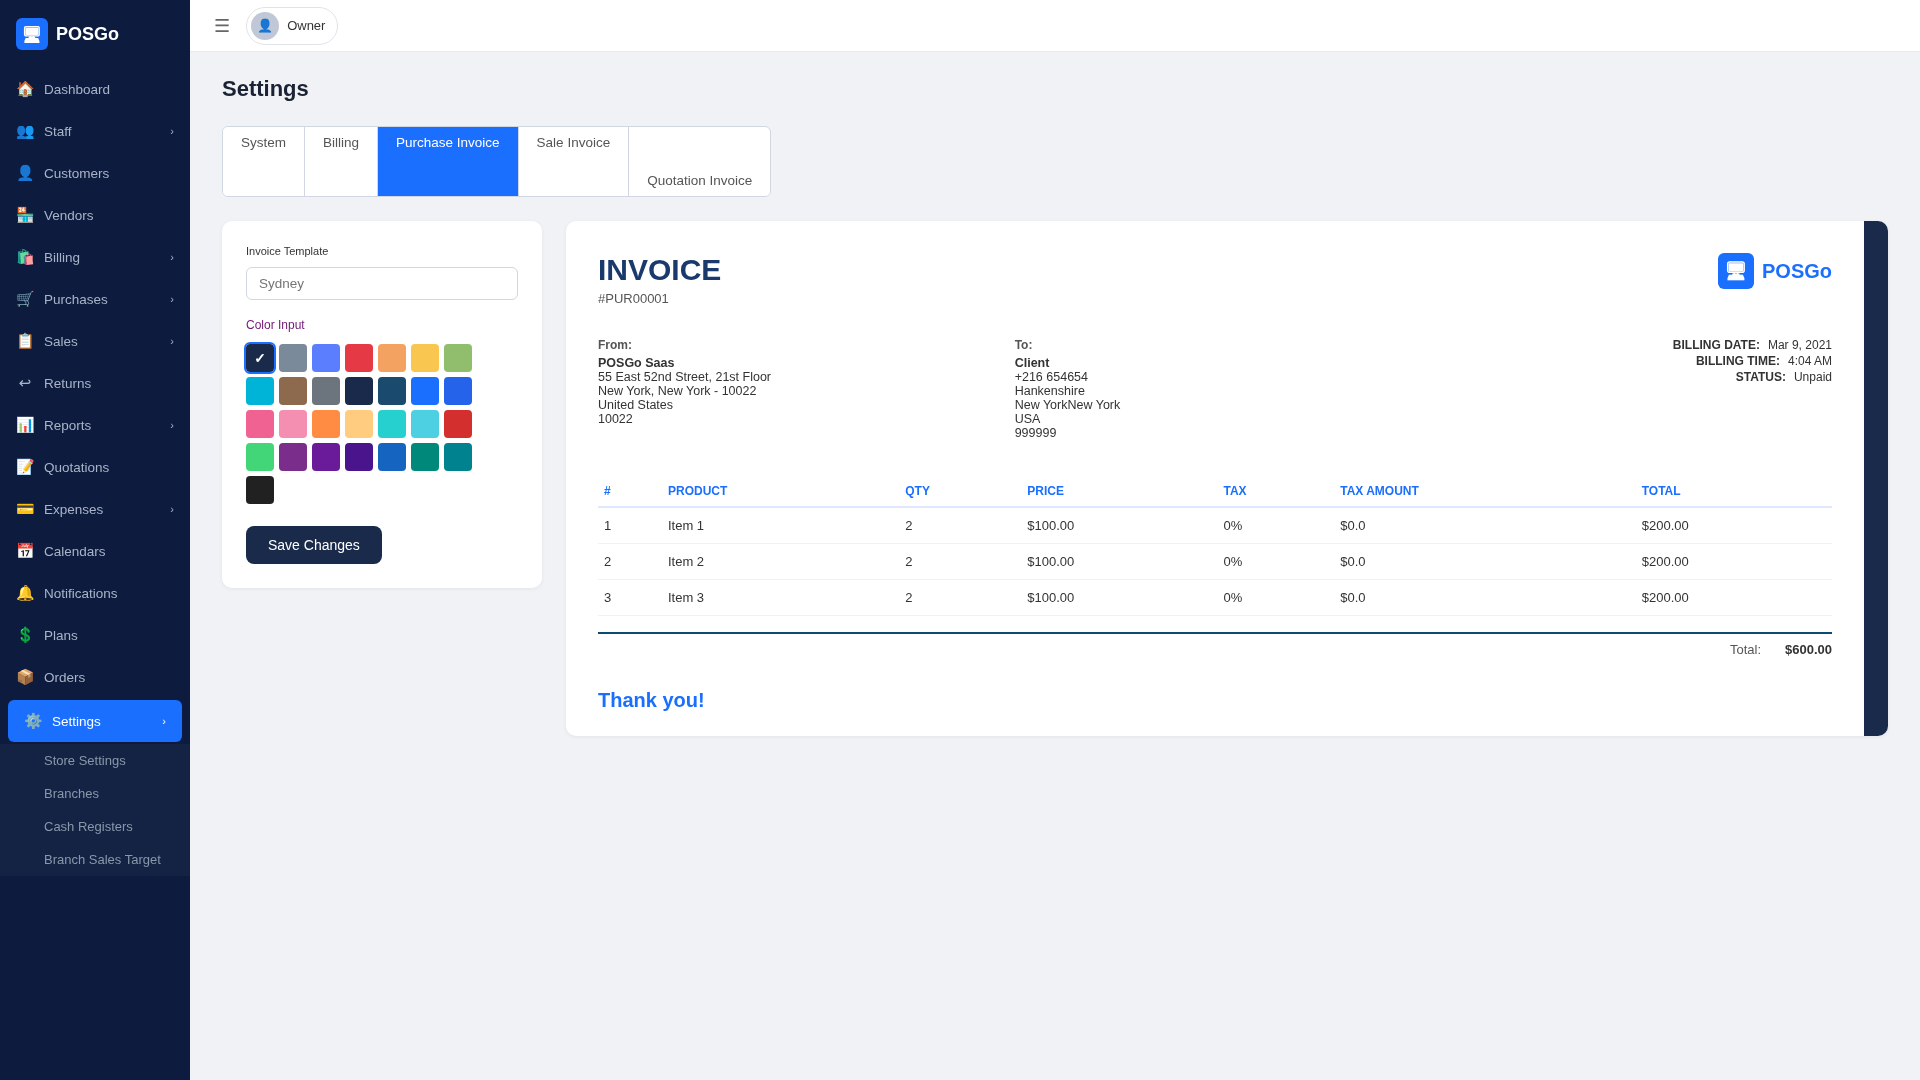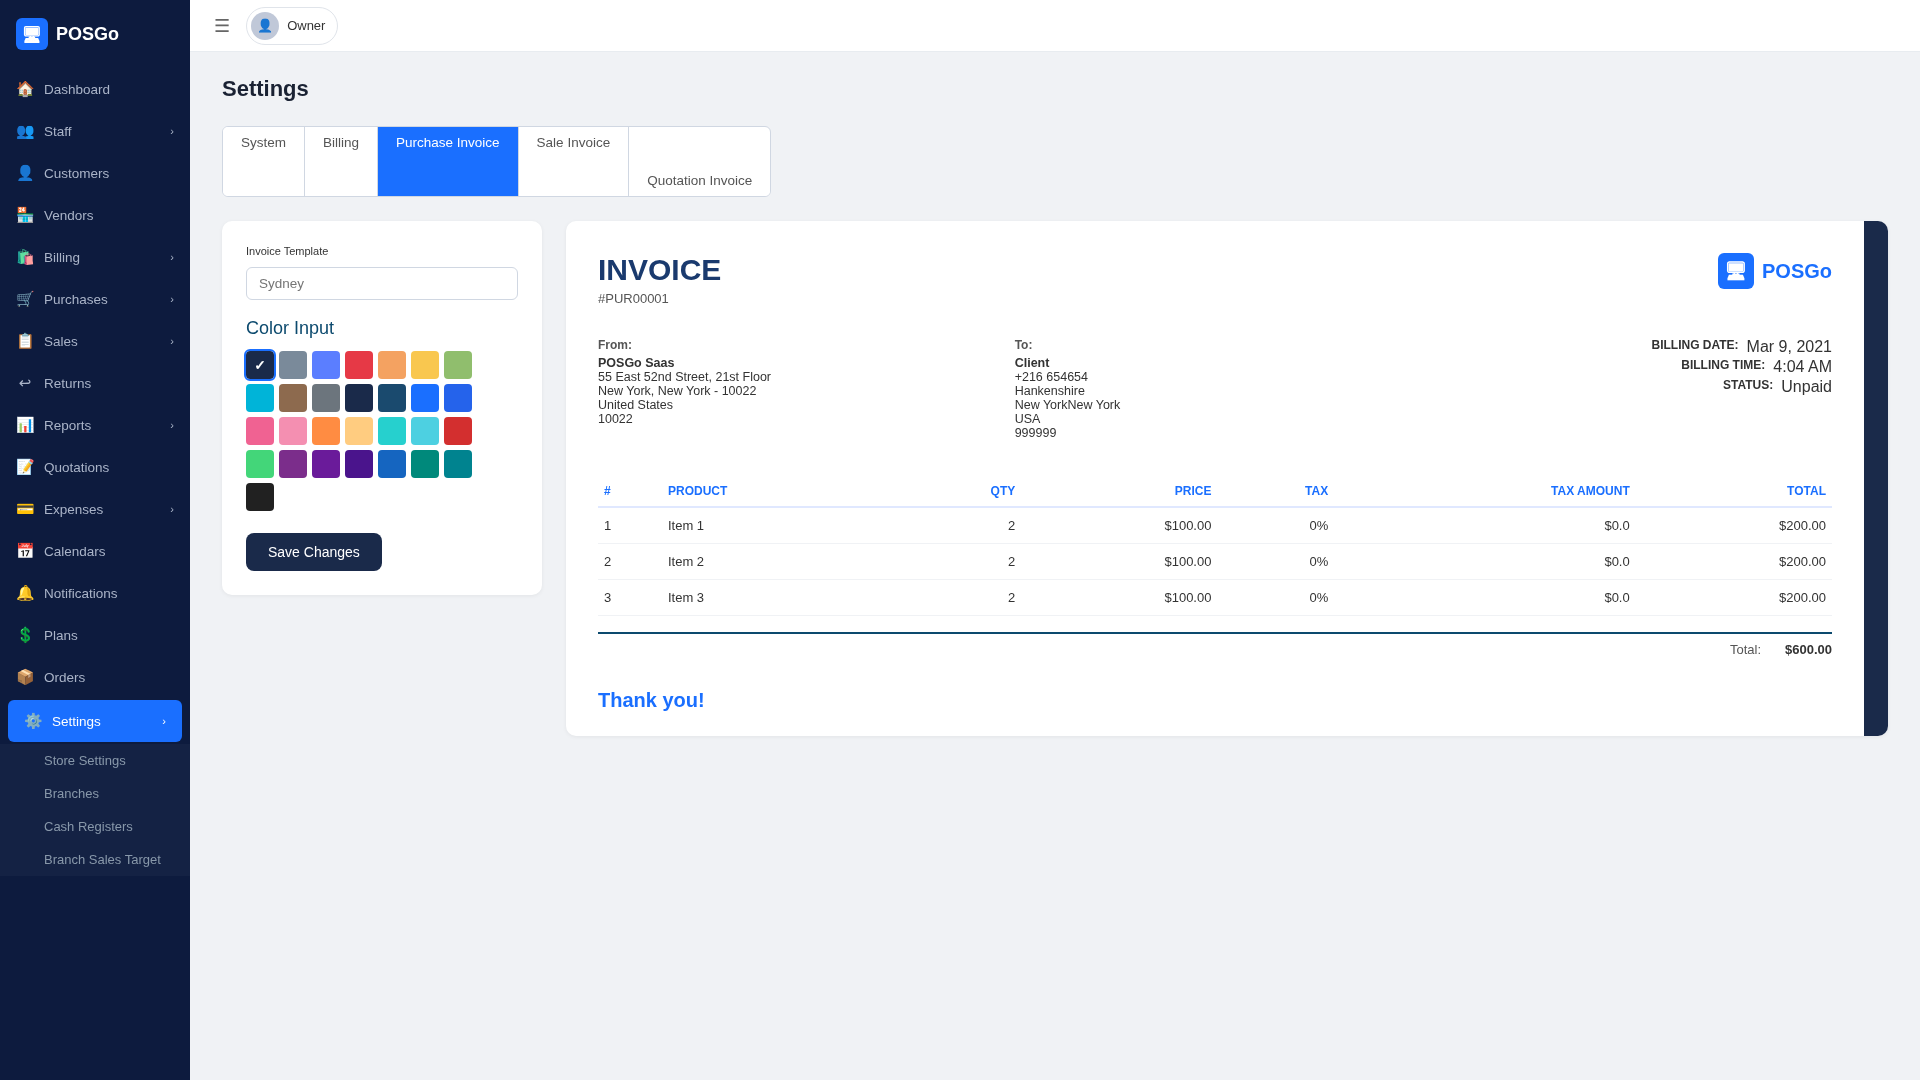--- a/index.html
+++ b/index.html
@@ -157,22 +157,22 @@
       width: 100%;
       border: 1px solid #d0d7e2;
       border-radius: 6px;
       padding: 8px 12px;
       font-size: 13.5px;
       color: #999;
       outline: none;
       margin-bottom: 18px;
     }
     .color-label {
-      font-size: 18px;
-      color: #0c4a6e;
+      font-size: 12px;
+      color: #701a75;
       font-weight: 500;
       margin-bottom: 12px;
     }
     .color-grid {
       display: grid;
       grid-template-columns: repeat(7, 28px);
       gap: 5px;
       margin-bottom: 14px;
     }
     .color-swatch {
@@ -263,38 +263,38 @@
       grid-template-columns: 1fr 1fr 1fr;
       gap: 16px;
       margin-bottom: 36px;
     }
     .invoice-addr-block { font-size: 12.5px; color: #333; }
     .invoice-addr-block .addr-label { font-weight: 700; font-size: 12px; color: #555; margin-bottom: 4px; }
     .invoice-addr-block .addr-name { font-weight: 700; }
     .billing-info { text-align: right; }
     .billing-info .binfo-row { display: flex; justify-content: flex-end; gap: 8px; margin-bottom: 2px; }
     .billing-info .binfo-label { font-weight: 700; font-size: 12px; color: #333; }
-    .billing-info .binfo-val { font-size: 16px; color: #333; }
+    .billing-info .binfo-val { font-size: 12px; color: #333; }
 
     .invoice-table {
       width: 100%;
       border-collapse: collapse;
       margin-bottom: 16px;
       font-size: 13px;
     }
     .invoice-table th {
       color: #1a6fff;
       font-weight: 700;
       font-size: 12px;
       text-transform: uppercase;
       border-bottom: 2px solid #e0e8ff;
       padding: 8px 6px;
       text-align: left;
     }
-    .invoice-table th.right, .invoice-table td.right { text-align: right; }
+    .invoice-table th.right, .invoice-table td.right { text-align: left; }
     .invoice-table td {
       padding: 10px 6px;
       border-bottom: 1px solid #f0f2f5;
       color: #333;
     }
     .invoice-totals {
       display: flex;
       justify-content: flex-end;
       border-top: 2px solid #0c4a6e;
       padding-top: 8px;

